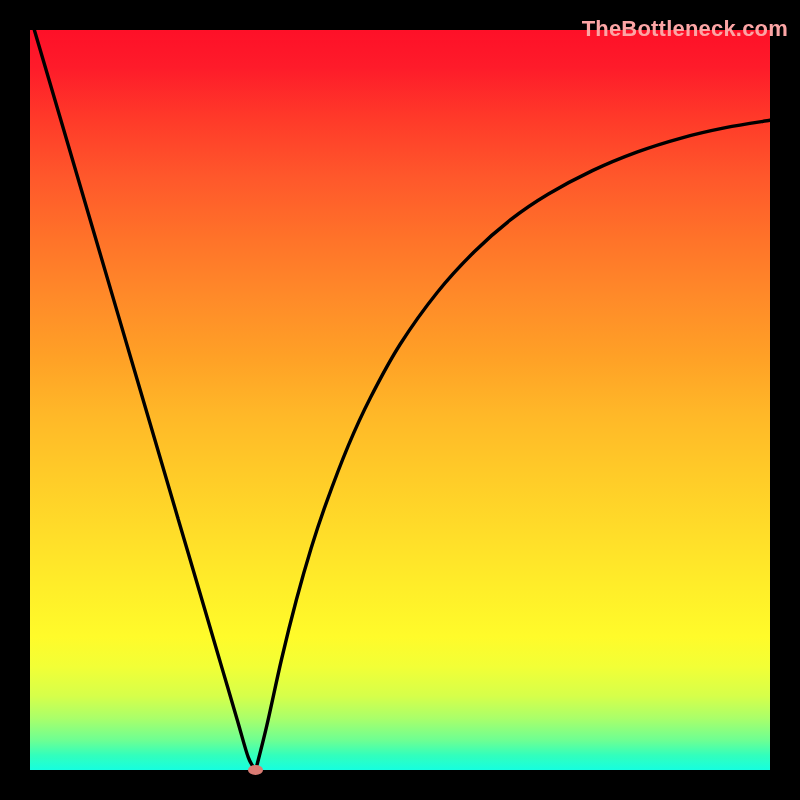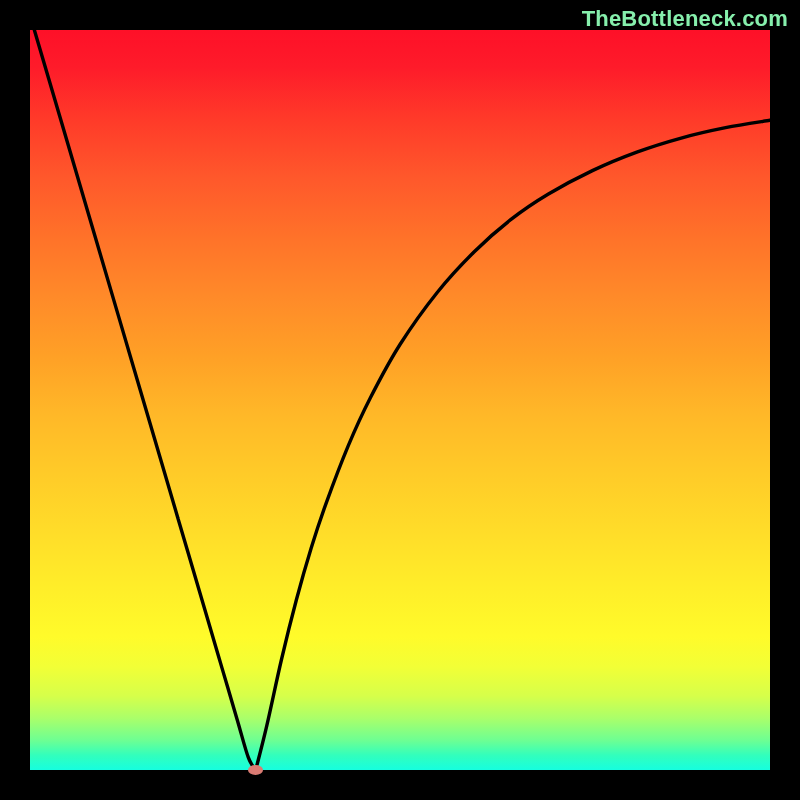--- a/index.html
+++ b/index.html
@@ -1,25 +1,25 @@
 <!DOCTYPE html>
 <html><head>
   <meta charset="utf-8">
   <style>
     * { margin: 0; padding: 0; box-sizing: border-box; }
     html, body { width: 800px; height: 800px; background: #000; overflow: hidden; }
     .container { position: relative; width: 800px; height: 800px; background: #000; }
     .watermark {
       position: absolute;
-      top: 6px;
+      top: 16px;
       right: 12px;
       font-family: Arial, Helvetica, sans-serif;
       font-size: 22px;
       font-weight: bold;
-      color: #86efac;
+      color: #fca5a5;
       z-index: 10;
       letter-spacing: 0.2px;
     }
     .plot-area {
       position: absolute;
       left: 30px;
       top: 30px;
       width: 740px;
       height: 740px;
     }

